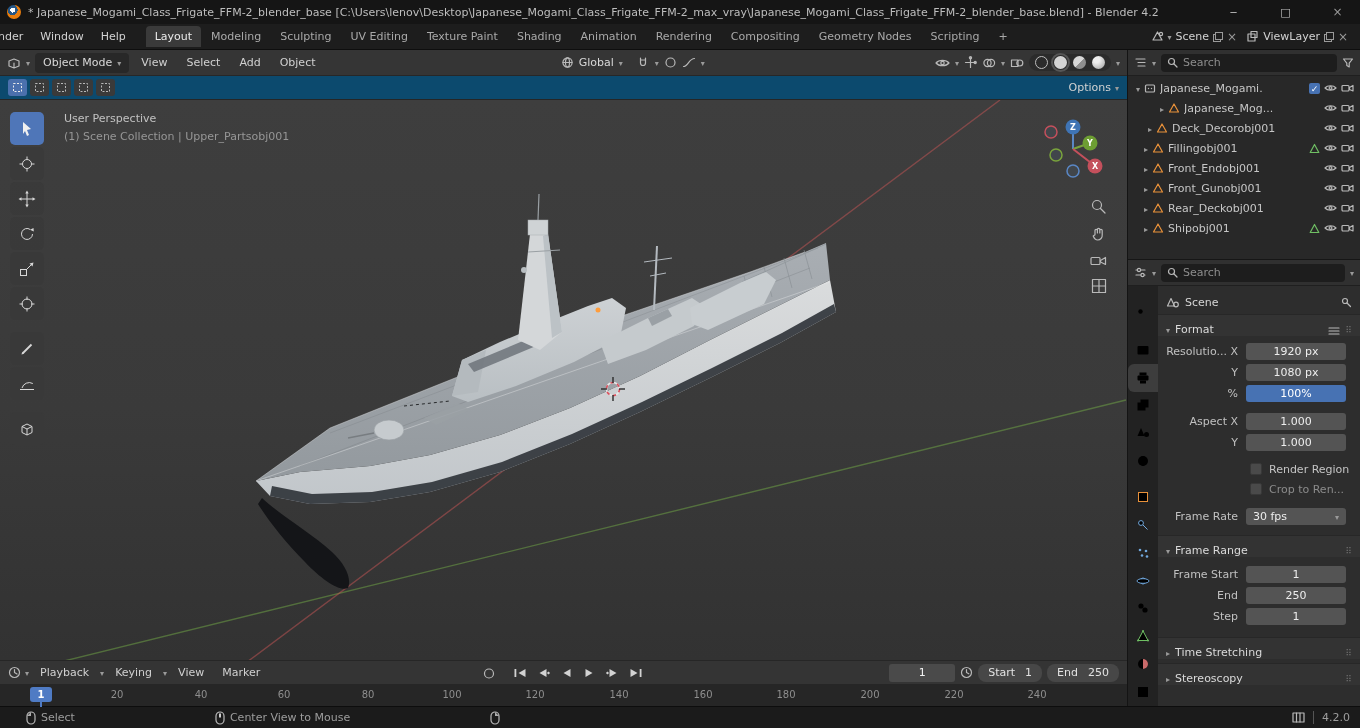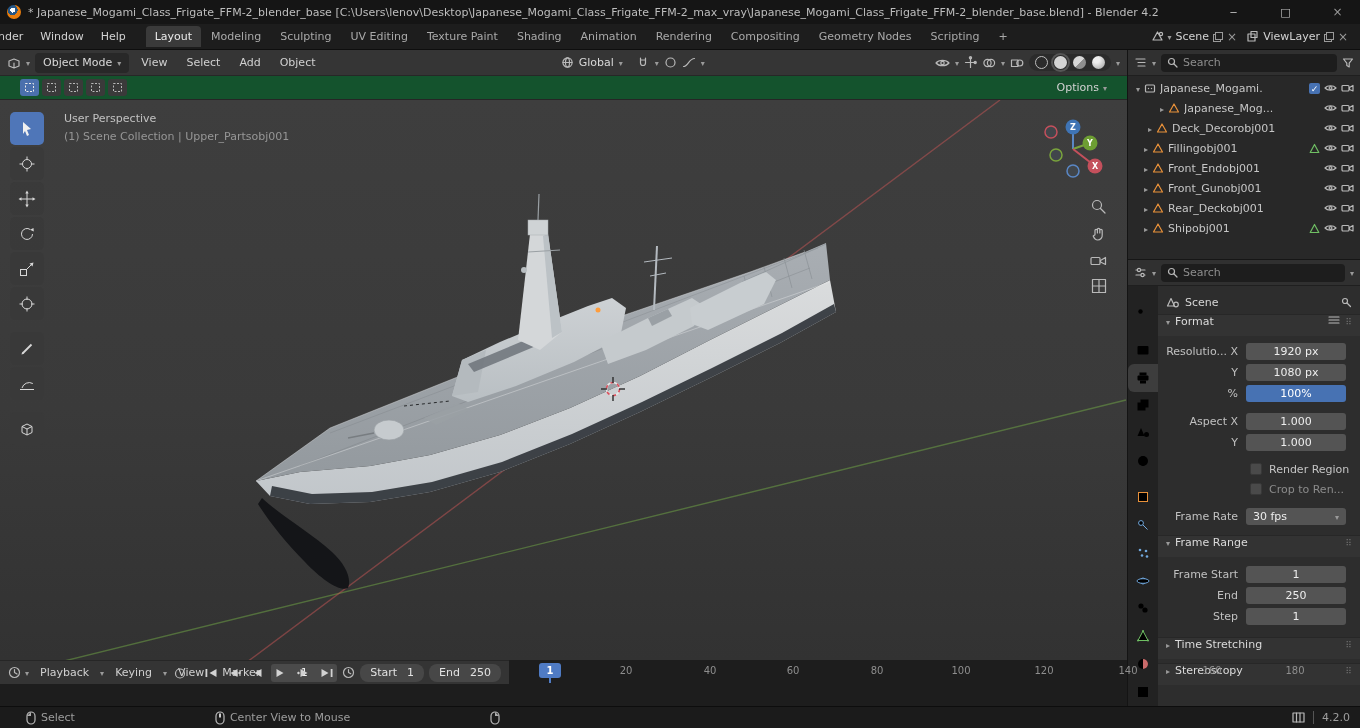--- a/index.html
+++ b/index.html
@@ -43,21 +43,21 @@
   .mi{padding:3px 7px;color:#d0d0d0}
   .hgap{width:10px}
   .shadeball{width:13px;height:13px;border-radius:50%}
   .sb-wire{border:1.4px solid #bdbdbd}
   .sb-solid{background:#d5d5d5}
   .sb-mat{background:linear-gradient(135deg,#d8d8d8 50%,#8f8f8f 50%)}
   .sb-rend{background:radial-gradient(circle at 35% 30%,#eee 0 3px,#9a9a9a)}
   .shadepill{display:flex;align-items:center;gap:6px;background:#2b2b2b;border-radius:9px;padding:2px 6px}
   .shadepill .on{outline:2px solid #565656;outline-offset:1px;border-radius:50%}
 
-  .vp-tools{height:24px;background:#14532d;display:flex;align-items:center;gap:3px;padding:0 20px;border-bottom:1px solid #262626}
+  .vp-tools{height:24px;background:#0c4a6e;display:flex;align-items:center;gap:3px;padding:0 8px;border-bottom:1px solid #262626}
   .selmode{width:19px;height:17px;background:#3a3a3a;border-radius:3px;display:flex;align-items:center;justify-content:center}
   .selmode.active{background:#4b70ad}
 
   .canvas{position:relative;flex:1;overflow:hidden;background:linear-gradient(180deg,#3e3e3e 0%,#3a3a3a 55%,#323232 100%)}
   .vp-text{position:absolute;left:64px;top:10px;line-height:18px;pointer-events:none}
   .vp-line1{color:#c2c2c2}
   .vp-line2{color:#969696}
 
   .toolbar{position:absolute;left:10px;top:12px;display:flex;flex-direction:column;gap:2px}
   .tool{width:34px;height:33px;background:rgba(58,58,58,.92);border-radius:5px;display:flex;align-items:center;justify-content:center}
@@ -81,33 +81,33 @@
   .ol-check{width:11px;height:11px;border-radius:2px;background:#4772b3;display:flex;align-items:center;justify-content:center}
 
   .properties{flex:1;display:flex;flex-direction:column;background:#2d2d2d;overflow:hidden}
   .p-body{flex:1;display:flex;overflow:hidden}
   .ptabs{width:30px;background:#222222;display:flex;flex-direction:column;align-items:center;padding-top:14px}
   .ptab{width:30px;height:28px;display:flex;align-items:center;justify-content:center}
   .ptab.active{background:#3d3d3d;border-radius:6px 0 0 6px}
   .ptgap{height:8px}
   .pcontent{flex:1;padding:4px 0 0 0;overflow:hidden}
   .crumb{height:24px;display:flex;align-items:center;gap:6px;padding:0 8px;color:#d6d6d6}
-  .panel-h{height:22px;display:flex;align-items:flex-start;gap:5px;padding:0 8px;background:#333333;border-top:1px solid #272727;color:#dadada}
+  .panel-h{height:22px;display:flex;align-items:flex-end;gap:5px;padding:0 8px;background:#333333;border-top:1px solid #272727;color:#dadada}
   .prow{height:20px;display:flex;align-items:center;padding-right:14px;margin:1px 0}
   .plabel{width:88px;text-align:right;color:#c0c0c0;padding-right:8px;white-space:nowrap;overflow:hidden}
   .pfield{flex:1;background:#545454;height:17px;border-radius:3px;color:#ededed;display:flex;align-items:center;justify-content:center}
   .pfield.slider{background:#4772b3;color:#fff}
   .pfield.drop{justify-content:flex-start;padding:0 7px}
   .pcheckrow{height:20px;display:flex;align-items:center;gap:7px;padding-left:92px;color:#c4c4c4}
   .pcheckrow.dim{color:#8b8b8b}
   .pcheck{width:12px;height:12px;background:#4a4a4a;border:1px solid #383838;border-radius:2px}
   .psep{height:6px}
 
   
-  .timeline{height:46px;display:flex;flex-direction:row}
+  .timeline{height:46px;display:flex;flex-direction:column}
   .tl-header{height:24px;background:#343434;display:flex;align-items:center;gap:4px;padding:0 8px;border-top:1px solid #262626;position:relative}
   .transport{position:absolute;left:50%;top:0;height:24px;transform:translateX(-50%);display:flex;align-items:center;gap:3px}
   .tbtn{width:20px;height:18px;display:flex;align-items:center;justify-content:center;border-radius:3px}
   .tbtn svg{fill:#d2d2d2;stroke:none}
   .tl-right{margin-left:auto;display:flex;align-items:center;gap:5px}
   .frame-fld{width:66px;height:18px;background:#4a4a4a;border-radius:3px;color:#f2f2f2;display:flex;align-items:center;justify-content:center}
   .se-fld{height:18px;background:#474747;border-radius:8px;padding:0 10px;display:flex;gap:10px;align-items:center;color:#e2e2e2}
   .tl-ruler{height:22px;background:#262626;position:relative;color:#8e8e8e;font-size:10px}
   .tick{position:absolute;top:5px;width:34px;text-align:center}
   .playhead{position:absolute;left:30px;top:3px;width:22px;height:15px;background:#4f7bc4;border-radius:3px;color:#fff;font-size:10px;font-weight:bold;display:flex;align-items:center;justify-content:center}

